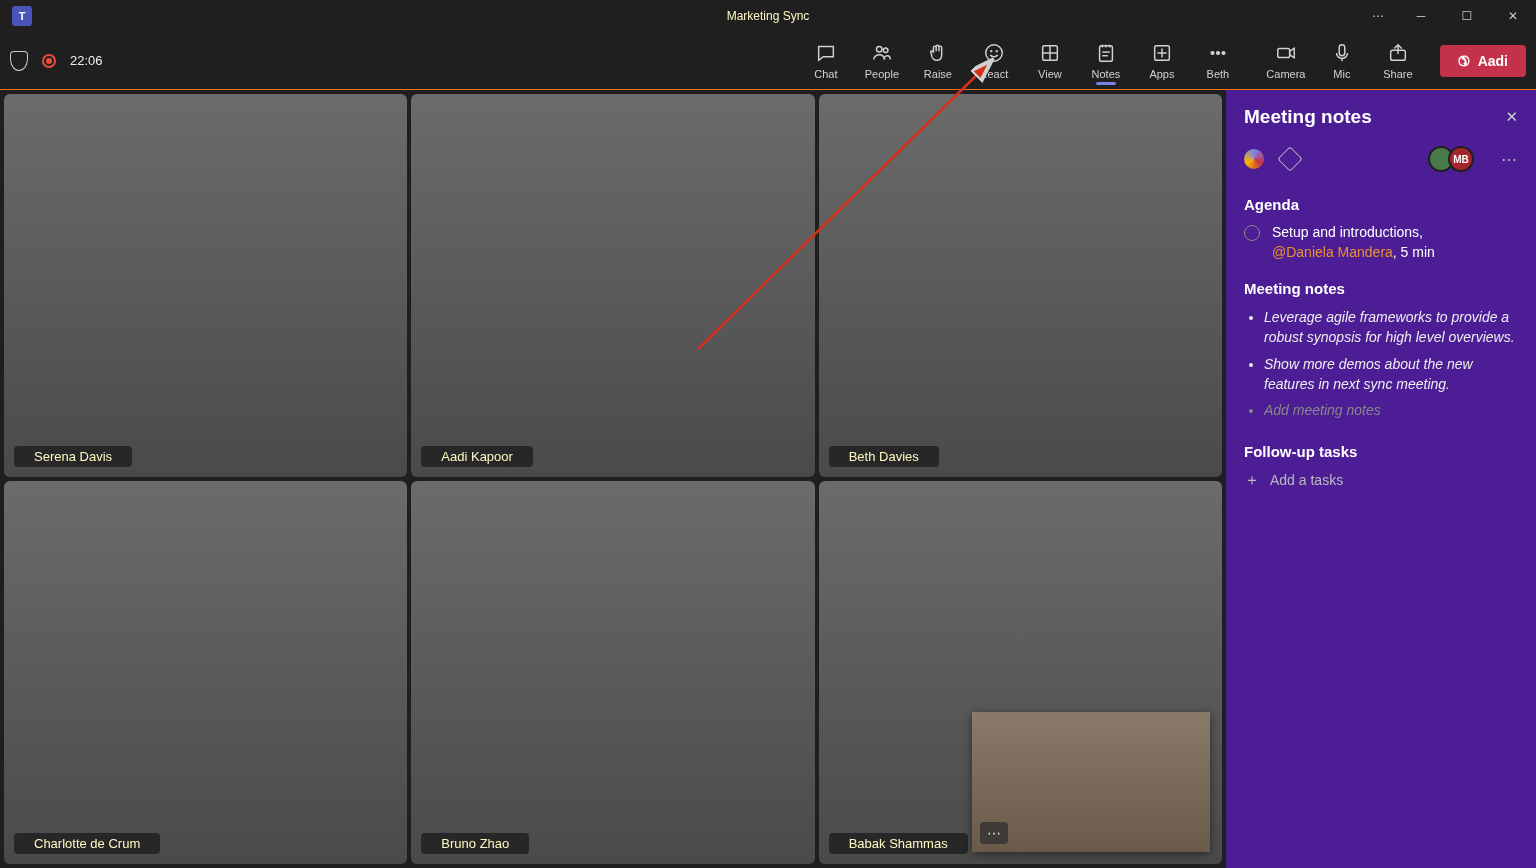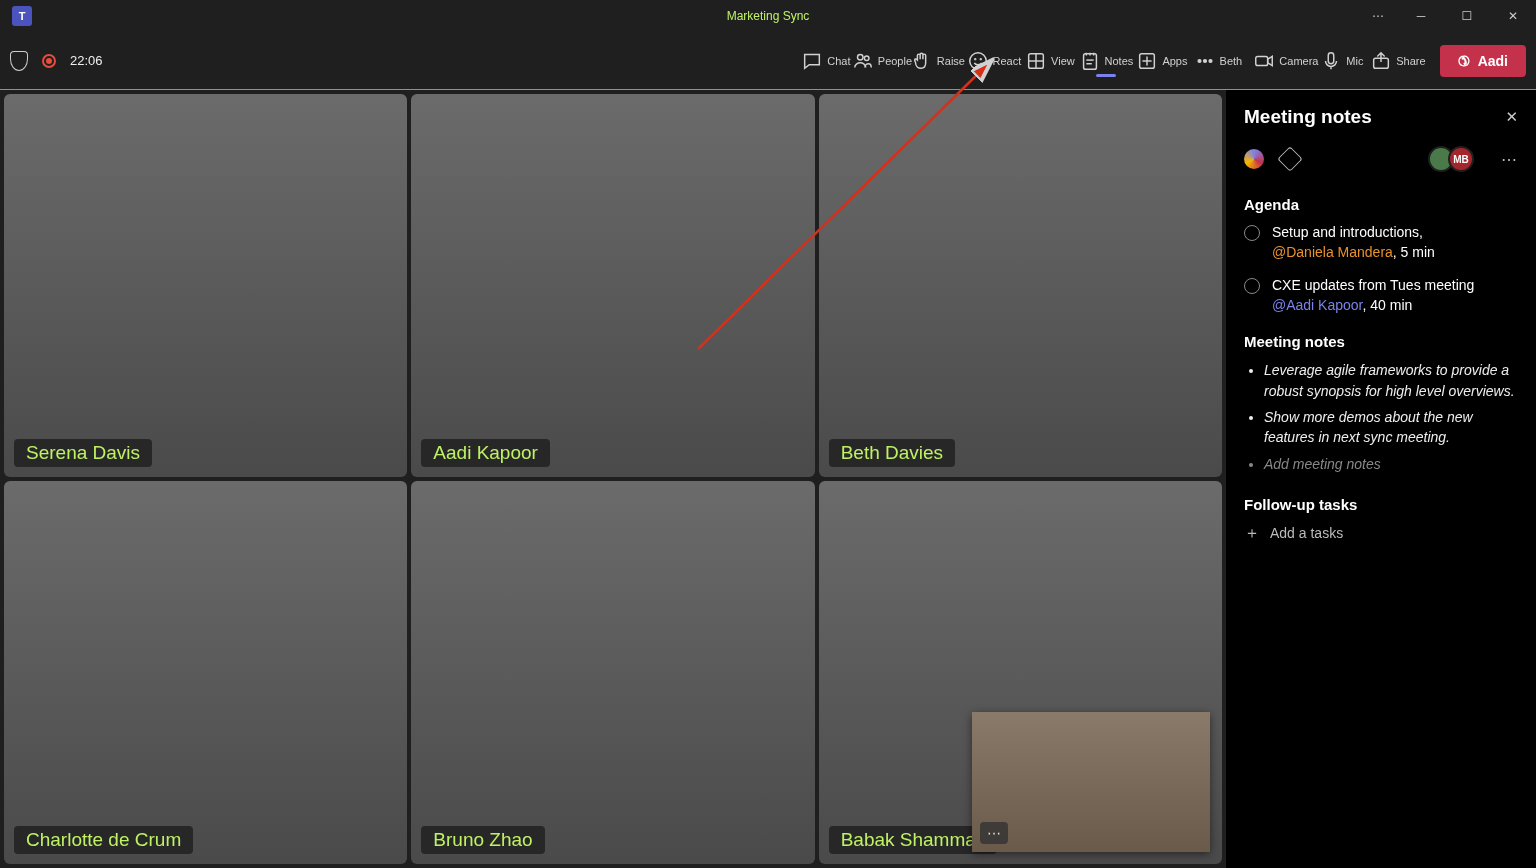--- a/index.html
+++ b/index.html
@@ -1,43 +1,43 @@
 <!DOCTYPE html>
 <html><head>
 <meta charset="utf-8">
 <style>
   * { margin:0; padding:0; box-sizing:border-box; font-family:"Segoe UI",Arial,sans-serif; }
   body { width:1536px; height:868px; background:#1f1f1f; color:#fff; overflow:hidden; }
   .titlebar { height:32px; display:flex; align-items:center; justify-content:center; position:relative; background:#1f1f1f; }
   .titlebar .app-icon { position:absolute; left:12px; top:6px; width:20px; height:20px; background:#4b53bc; border-radius:3px; display:flex; align-items:center; justify-content:center; font-size:11px; font-weight:bold; }
-  .titlebar .title { font-size:12px; color:#bef264;text-align:center; }
+  .titlebar .title { font-size:12px; color:#fef9c3;text-align:center; }
   .win-controls { position:absolute; right:0; top:0; display:flex; }
   .win-controls div { width:46px; height:32px; display:flex; align-items:center; justify-content:center; color:#ccc; font-size:12px; }
   .win-controls .wc-more{ width:40px;}
   .toolbar { height:58px; display:flex; align-items:center; padding:0 10px; background:#1f1f1f; border-bottom:1px solid #f97316;}
   .tb-left { display:flex; align-items:center; gap:14px; }
   .shield-icon { width:18px; height:20px; border:1.5px solid #ccc; border-radius:4px 4px 50% 50%/4px 4px 60% 60%; }
   .rec-dot { width:14px; height:14px; border:2px solid #e74c3c; border-radius:50%; position:relative;}
   .rec-dot:after{content:"";position:absolute;inset:2px;background:#e74c3c;border-radius:50%;}
   .timer { font-size:13px; color:#eee; }
   .tb-center { margin-left:auto; display:flex; gap:0; }
-  .tb-btn { width:56px; display:flex; flex-direction:row; align-items:center; justify-content:center; gap:4px; color:#d1d1d1; font-size:11px; cursor:pointer; position:relative;}
+  .tb-btn { width:56px; display:flex; flex-direction:column; align-items:center; justify-content:center; gap:4px; color:#d1d1d1; font-size:11px; cursor:pointer; position:relative;}
   .tb-btn .ic { width:22px; height:22px; display:flex; align-items:center; justify-content:center; }
   .tb-btn.active:after{content:"";position:absolute;bottom:-5px;left:18px;right:18px;height:3px;background:#7b83eb;border-radius:2px;}
   .tb-right { display:flex; gap:0; margin-left:12px; align-items:center;}
   .leave-btn { background:#c4314b; color:#fff; border-radius:4px; padding:8px 18px; display:flex; align-items:center; gap:8px; font-size:14px; font-weight:600; margin-left:14px;}
   .leave-btn .phone{ transform:rotate(135deg); display:inline-block;}
   .content { display:flex; height:778px; }
   .video-grid { flex:1; padding:4px; display:grid; grid-template-columns:repeat(3,1fr); grid-template-rows:repeat(2,1fr); gap:4px; position:relative;}
   .tile { background:#333; border-radius:6px; position:relative; overflow:hidden; }
-  .tile .label { position:absolute; left:10px; bottom:10px; background:rgba(30,30,30,0.8); padding:3px 12px; border-radius:4px; font-size:19px; color:#bef264;}
+  .tile .label { position:absolute; left:10px; bottom:10px; background:rgba(30,30,30,0.8); padding:3px 20px; border-radius:4px; font-size:13px; color:#fef9c3;}
   .self-view { position:absolute; right:12px; bottom:12px; width:238px; height:140px; background:#555; border-radius:4px; display:flex; align-items:center; justify-content:center; box-shadow:0 2px 8px rgba(0,0,0,0.5);}
   .self-more{ position:absolute; left:8px; bottom:8px; width:28px; height:22px; background:rgba(50,50,50,0.8); border-radius:4px; display:flex;align-items:center;justify-content:center;font-size:14px;color:#ddd;}
   .arrow { position:absolute; pointer-events:none; }
-  .panel { width:310px; background:#000000; padding:16px 18px; overflow:hidden;}
+  .panel { width:310px; background:#4c1d95; padding:16px 18px; overflow:hidden;}
   .panel-head { display:flex; align-items:center; justify-content:space-between; margin-bottom:18px;}
   .panel-head h2 { font-size:19px; font-weight:700; }
   .panel-sub { display:flex; align-items:center; gap:17px; margin-bottom:24px;}
   .loop-ic{ width:20px;height:20px;border-radius:50%;background:conic-gradient(#7b83eb,#c4314b,#f7b500,#7b83eb);}
   .tag-ic{ width:18px;height:18px;border:1.5px solid #bbb;border-radius:3px;transform:rotate(45deg);}
   .avatars{ margin-left:auto; display:flex;}
   .av{ width:26px;height:26px;border-radius:50%;margin-left:-6px;border:2px solid #1f1f1f;display:flex;align-items:center;justify-content:center;font-size:10px;font-weight:600;}
   .av1{ background:#4a7a4a;}
   .av2{ background:#a4262c;}
   .section-h { font-size:15px; font-weight:700; margin-bottom:10px; color:#fff;}
@@ -251,27 +251,20 @@
     </div>
 
     <div class="section-h">Agenda</div>
     <div class="agenda-item">
       <div class="radio"></div>
       <div>
         <span>Setup and introductions, </span><br>
         <span class="mention-o">@Daniela Mandera</span><span>, 5 min</span>
       </div>
     </div>
-    <div class="agenda-item">
-      <div class="radio"></div>
-      <div>
-        <span>CXE updates from Tues meeting </span><br>
-        <span class="mention-b">@Aadi Kapoor</span><span>, 40 min</span>
-      </div>
-    </div>
 
     <div class="section-h" style="margin-top:18px;">Meeting notes</div>
     <ul class="bullets">
       <li>Leverage agile frameworks to provide a robust synopsis for high level overviews.</li>
       <li>Show more demos about the new features in next sync meeting.</li>
       <li class="ph-text">Add meeting notes</li>
     </ul>
 
     <div class="section-h" style="margin-top:22px;">Follow-up tasks</div>
     <div class="add-task">

